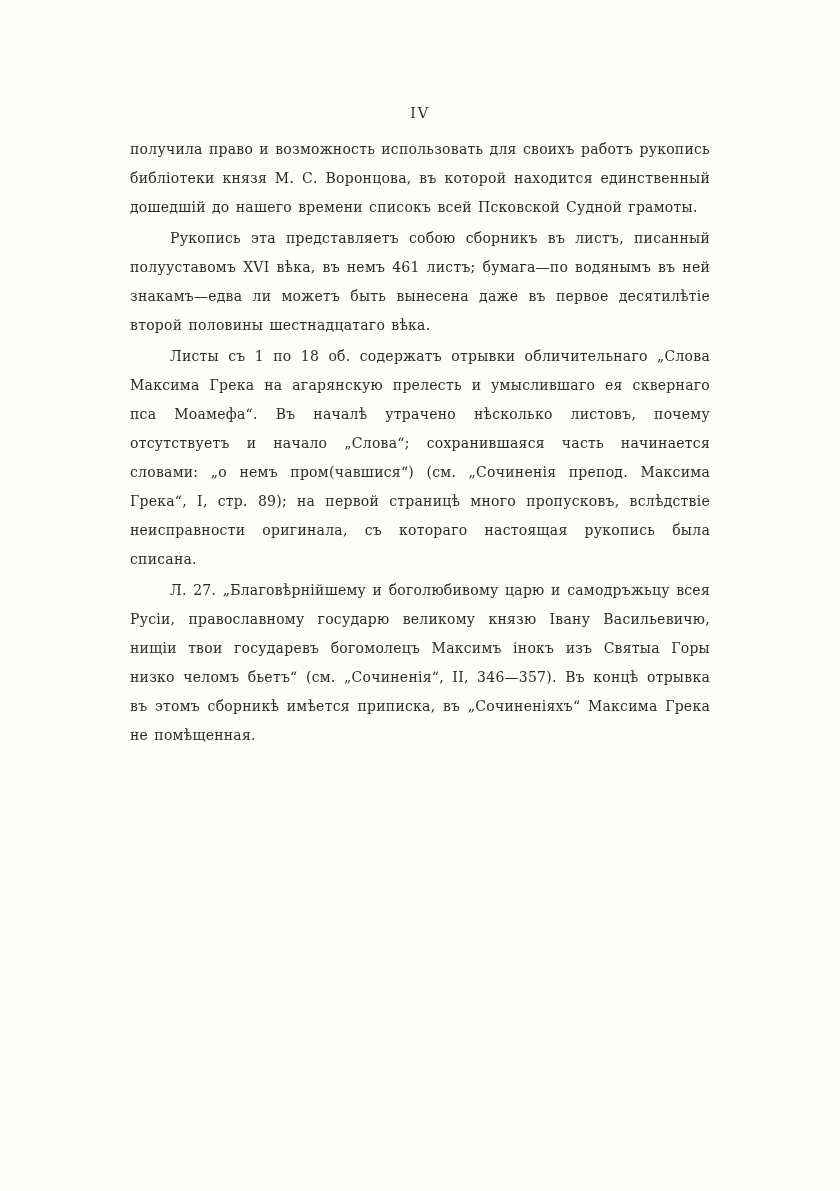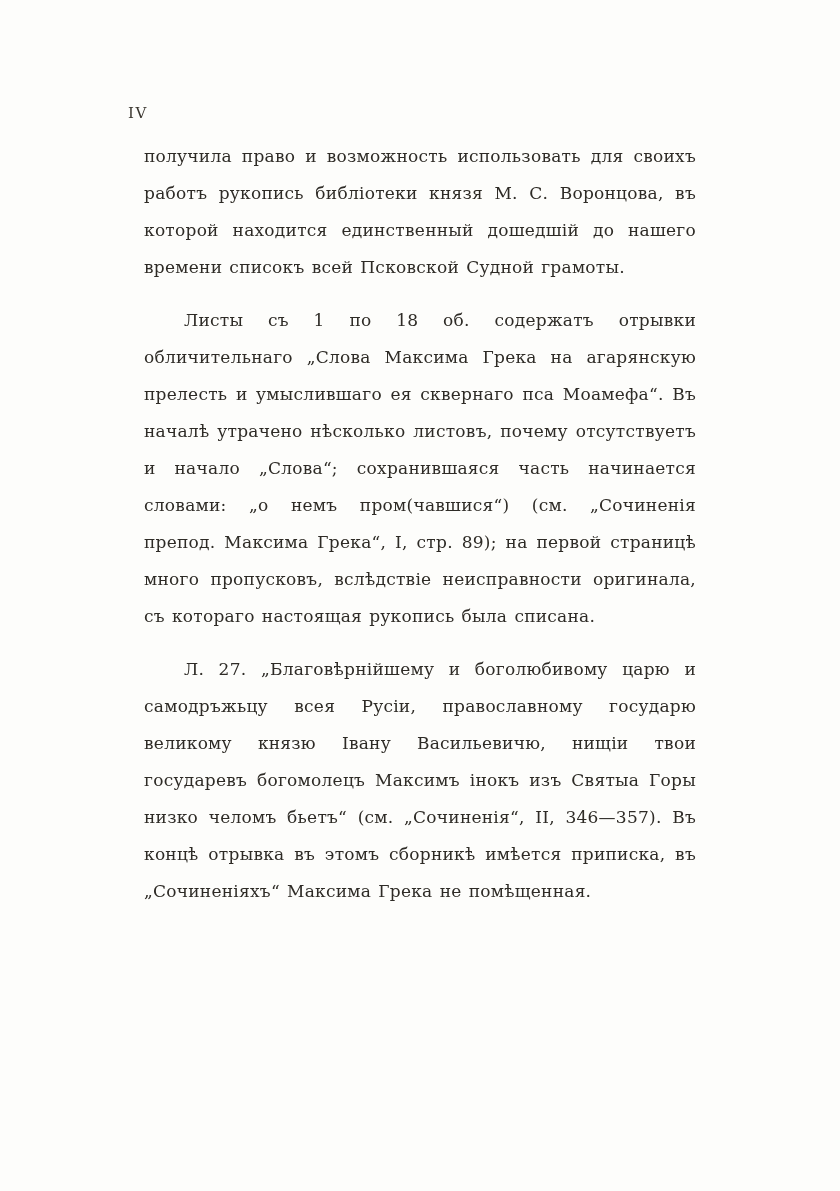--- a/index.html
+++ b/index.html
@@ -17,38 +17,40 @@
     padding: 104px 128px 0 128px;
     font-family: "DejaVu Serif", "Liberation Serif", serif;
     color: #2e2b26;
     overflow: hidden;
   }
   .page-number {
     font-size: 15px;
     letter-spacing: 1.5px;
     margin-bottom: 13px;
     color: #3a362f;
+    text-align: center;
   }
   .body-text p {
-    margin: 16px;
-    font-size: 17px;
-    line-height: 37px;
+    margin: 2px;
+    font-size: 14px;
+    line-height: 29px;
     text-align: justify;
     letter-spacing: 0.25px;
     word-spacing: 1.5px;
     text-indent: 0;
   }
   .body-text p.indent {
     text-indent: 40px;
   }
 </style>
 </head>
 <body>
 
 <div class="page">
   <div class="page-number">IV</div>
 
   <div class="body-text">
     <p>получила право и возможность использовать для своихъ работъ рукопись библіотеки князя М. С. Воронцова, въ которой находится единственный дошедшій до нашего времени списокъ всей Псковской Судной грамоты.</p>
+    <p class="indent">Рукопись эта представляетъ собою сборникъ въ листъ, писанный полууставомъ XVI вѣка, въ немъ 461 листъ; бумага—по водянымъ въ ней знакамъ—едва ли можетъ быть вынесена даже въ первое десятилѣтіе второй половины шестнадцатаго вѣка.</p>
     <p class="indent">Листы съ 1 по 18 об. содержатъ отрывки обличительнаго „Слова Максима Грека на агарянскую прелесть и умыслившаго ея сквернаго пса Моамефа“. Въ началѣ утрачено нѣсколько листовъ, почему отсутствуетъ и начало „Слова“; сохранившаяся часть начинается словами: „о немъ пром(чавшися“) (см. „Сочиненія препод. Максима Грека“, I, стр. 89); на первой страницѣ много пропусковъ, вслѣдствіе неисправности оригинала, съ котораго настоящая рукопись была списана.</p>
     <p class="indent">Л. 27. „Благовѣрнійшему и боголюбивому царю и самодръжьцу всея Русіи, православному государю великому князю Івану Васильевичю, нищіи твои государевъ богомолецъ Максимъ інокъ изъ Святыа Горы низко челомъ бьетъ“ (см. „Сочиненія“, II, 346—357). Въ концѣ отрывка въ этомъ сборникѣ имѣется приписка, въ „Сочиненіяхъ“ Максима Грека не помѣщенная.</p>
   </div>
 </div>
 
 </body></html>

